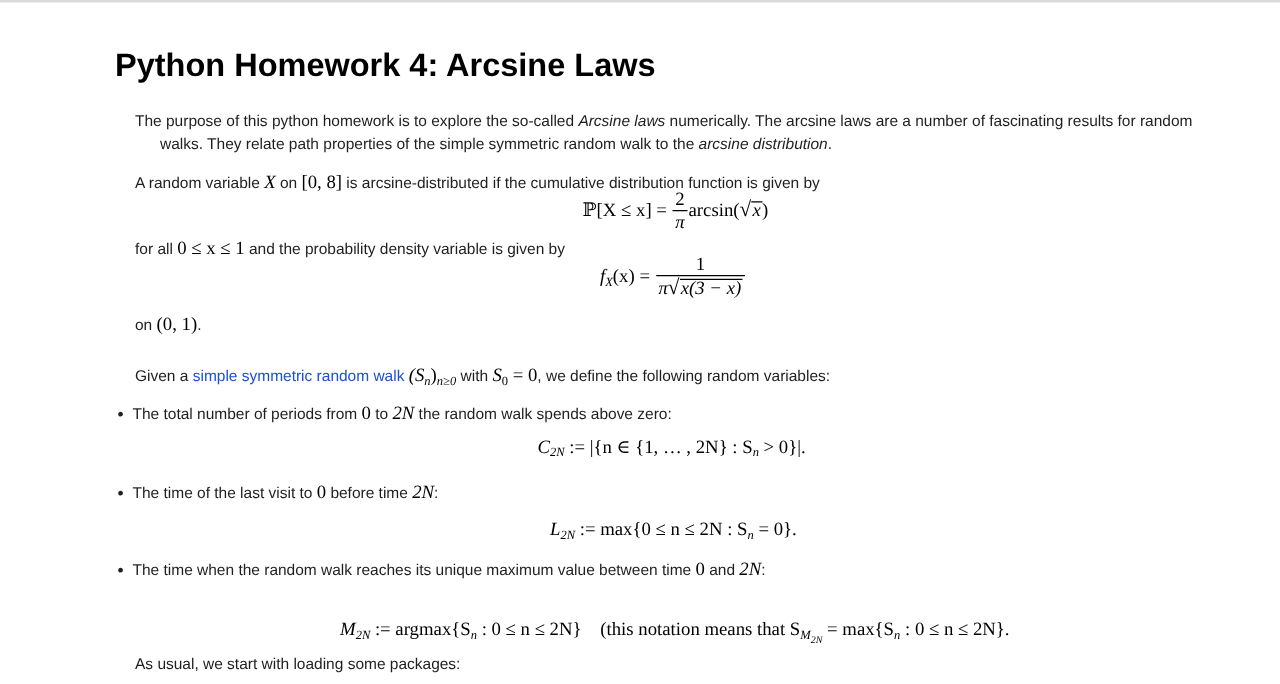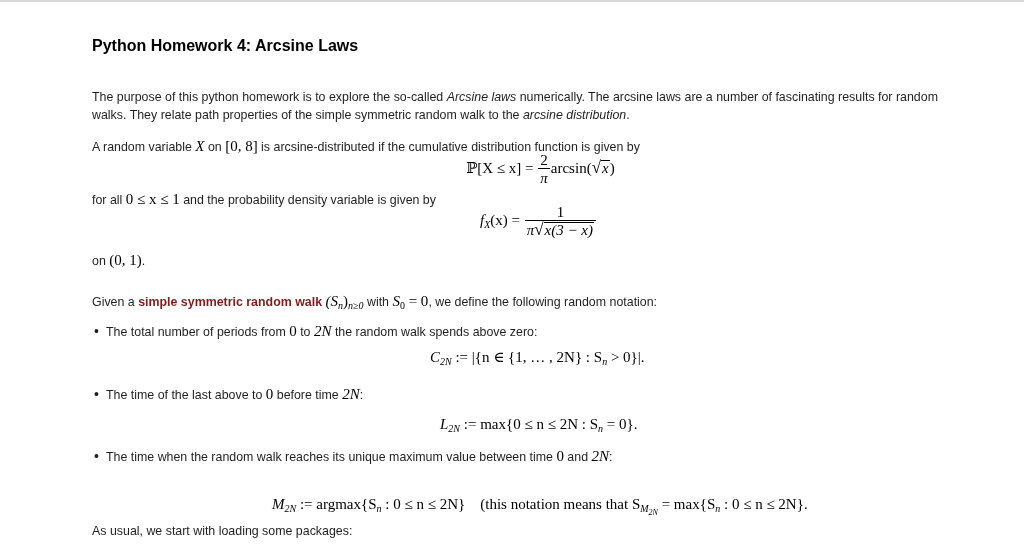--- a/index.html
+++ b/index.html
@@ -28,27 +28,27 @@
       top: 0;
       width: 900px;
     }
     h1 {
       position: absolute;
       top: 37px;
       left: 0;
       margin: 0;
       font-family: "Liberation Sans", sans-serif;
       font-weight: bold;
-      font-size: 16px;
+      font-size: 26px;
       color: #000;
       white-space: nowrap;
     }
     .p {
       position: absolute;
-      left: 0;
+      left: 16px;
       font-size: 12.4px;
       line-height: 18px;
       color: #1f1f1f;
       white-space: nowrap;
     }
     .m {
       font-family: "Liberation Serif", "DejaVu Serif", serif;
       font-size: 15px;
       color: #000;
     }
@@ -90,36 +90,36 @@
       left: 12px;
       font-size: 12.4px;
       line-height: 18px;
     }
     .bullet-dot {
       position: absolute;
       left: -12px;
       top: 0;
       font-size: 14px;
     }
-    b { font-weight: bold; color: #7f1d1d; }
+    b { font-weight: normal; color: #1d4ed8; }
     i.t { font-style: italic; }
   </style>
 </head>
 <body>
 
 <div class="top-rule"></div>
 
 <div class="content">
 
   <h1>Python Homework 4: Arcsine Laws</h1>
 
   <div class="p" style="top:88px;">
     <span>The purpose of this python homework is to explore the so-called </span><i class="t">Arcsine laws</i><span> numerically. The arcsine laws are a number of fascinating results for random</span>
   </div>
-  <div class="p" style="top:106px;">
+  <div class="p" style="top:106px;margin-left:20px;">
     <span>walks. They relate path properties of the simple symmetric random walk to the </span><i class="t">arcsine distribution</i><span>.</span>
   </div>
 
   <div class="p" style="top:137px;">
     <span>A random variable </span><span class="m mi">X</span><span> on </span><span class="m">[0, 8]</span><span> is arcsine-distributed if the cumulative distribution function is given by</span>
   </div>
 
   <div class="eq" style="left:374px; top:152px;">
     <span style="font-style:normal;text-align:center;">ℙ[X ≤ x] = </span><span class="frac"><span class="num">2</span><span class="den mi">π</span></span><span>arcsin(</span><span class="rad">√</span><span class="sqrt mi">x</span><span>)</span>
   </div>
@@ -130,34 +130,34 @@
 
   <div class="eq" style="left:388px; top:204px;">
     <span class="mi">f</span><sub class="mi">X</sub><span>(x) = </span><span class="frac"><span class="num" style="padding:0 6px;">1</span><span class="den"><span class="mi">π</span><span class="rad">√</span><span class="sqrt mi">x(3 − x)</span></span></span>
   </div>
 
   <div class="p" style="top:251px;text-align:right;">
     <span>on </span><span class="m">(0, 1)</span><span>.</span>
   </div>
 
   <div class="p" style="top:292px;">
-    <span>Given a </span><b>simple symmetric random walk</b><span> </span><span class="m"><span class="mi">(S</span><sub class="mi">n</sub><span>)</span><sub class="mi">n≥0</sub></span><span> with </span><span class="m"><span class="mi">S</span><sub>0</sub><span> = 0</span></span><span>, we define the following random notation:</span>
+    <span>Given a </span><b>simple symmetric random walk</b><span> </span><span class="m"><span class="mi">(S</span><sub class="mi">n</sub><span>)</span><sub class="mi">n≥0</sub></span><span> with </span><span class="m"><span class="mi">S</span><sub>0</sub><span> = 0</span></span><span>, we define the following random variables:</span>
   </div>
 
   <div class="bullet p" style="top:322px; left:14px;">
     <span class="bullet-dot">•</span>
     <span>The total number of periods from </span><span class="m">0</span><span> to </span><span class="m mi">2N</span><span> the random walk spends above zero:</span>
   </div>
   <div class="eq" style="left:338px; top:348px;">
     <span class="mi">C</span><sub class="mi">2N</sub><span> := |{n ∈ {1, … , 2N} : S</span><sub class="mi">n</sub><span> &gt; 0}|.</span>
   </div>
 
   <div class="bullet p" style="top:385px; left:14px;">
     <span class="bullet-dot">•</span>
-    <span>The time of the last above to </span><span class="m">0</span><span> before time </span><span class="m mi">2N</span><span>:</span>
+    <span>The time of the last visit to </span><span class="m">0</span><span> before time </span><span class="m mi">2N</span><span>:</span>
   </div>
   <div class="eq" style="left:348px; top:416px;">
     <span class="mi">L</span><sub class="mi">2N</sub><span> := max{0 ≤ n ≤ 2N : S</span><sub class="mi">n</sub><span> = 0}.</span>
   </div>
 
   <div class="bullet p" style="top:447px; left:14px;">
     <span class="bullet-dot">•</span>
     <span>The time when the random walk reaches its unique maximum value between time </span><span class="m">0</span><span> and </span><span class="m mi">2N</span><span>:</span>
   </div>
   <div class="eq" style="left:165px; top:479px; white-space:pre;">

